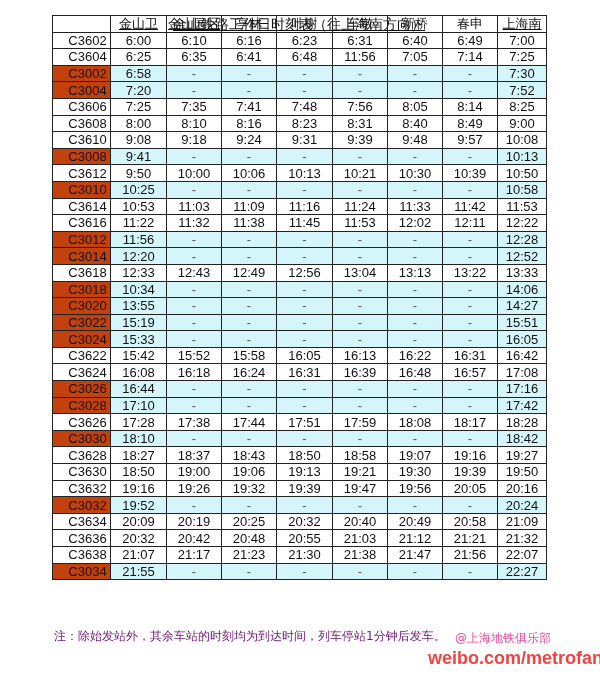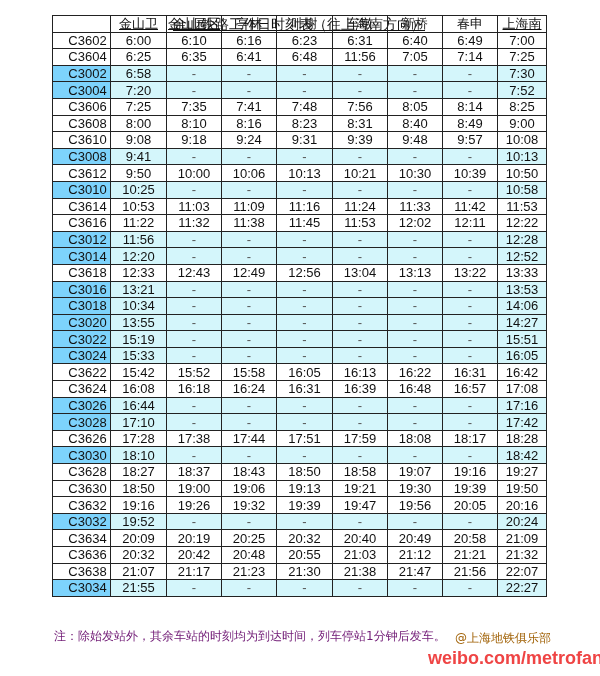--- a/index.html
+++ b/index.html
@@ -9,28 +9,28 @@
            text-align: center; font-size: 14px; line-height: 16px; font-family: "DejaVu Sans", sans-serif;
            text-decoration: underline; margin-top: 16px; }
   table { position: absolute; left: 52px; top: 15px; border-collapse: collapse;
           width: 494px; table-layout: fixed; }
   td, th { border: 1px solid #222; height: 15.6px; padding: 0; font-size: 13px; line-height: 15px;
            text-align: center; font-weight: normal; white-space: nowrap; overflow: hidden; }
   th { font-family: "DejaVu Sans", sans-serif; font-size: 13px; }
   th.u span { text-decoration: underline; }
   td.train { text-align: center; padding-left: 12px; }
   tr.express td { background: #d4f6fb; }
-  tr.express td.train, tr.express td.first, tr.express td.last { background: #7dd3fc; }
+  tr.express td.train, tr.express td.first, tr.express td.last { background: #c2410c; }
   td.dash { color: #555; }
   col.c0 { width: 58px; } col.c1 { width: 56px; } col.c2 { width: 55px; }
   col.c3 { width: 55px; } col.c4 { width: 56px; } col.c5 { width: 55px; }
   col.c6 { width: 55px; } col.c7 { width: 55px; } col.c8 { width: 49px; }
   .note { position: absolute; left: 54px; top: 629px; font-size: 12px; line-height: 14px;
           font-family: "DejaVu Sans", sans-serif; color: #701a75; white-space: nowrap; }
-  .wm1 { position: absolute; left: 455px; top: 630px; font-size: 12px; color: #a16207;
+  .wm1 { position: absolute; left: 455px; top: 630px; font-size: 12px; color: #ec4899;
          font-family: "DejaVu Sans", sans-serif; white-space: nowrap; }
   .wm2 { position: absolute; left: 428px; top: 648px; font-size: 18px; color: #ef4444;
          font-family: "Liberation Sans", sans-serif; white-space: nowrap; font-weight: bold; }
 </style>
 </head>
 <body>
 
 <div class="title">金山铁路工作日时刻表（往上海南方向）</div>
 
 <table>
@@ -218,31 +218,20 @@
         <td>12:33</td>
         <td>12:43</td>
         <td>12:49</td>
         <td>12:56</td>
         <td>13:04</td>
         <td>13:13</td>
         <td>13:22</td>
         <td>13:33</td>
       </tr>
       <tr class="express">
-        <td class="train">C3016</td>
-        <td>13:21</td>
-        <td class="dash">-</td>
-        <td class="dash">-</td>
-        <td class="dash">-</td>
-        <td class="dash">-</td>
-        <td class="dash">-</td>
-        <td class="dash">-</td>
-        <td>13:53</td>
-      </tr>
-      <tr class="express">
         <td class="train">C3018</td>
         <td>10:34</td>
         <td class="dash">-</td>
         <td class="dash">-</td>
         <td class="dash">-</td>
         <td class="dash">-</td>
         <td class="dash">-</td>
         <td class="dash">-</td>
         <td>14:06</td>
       </tr>

